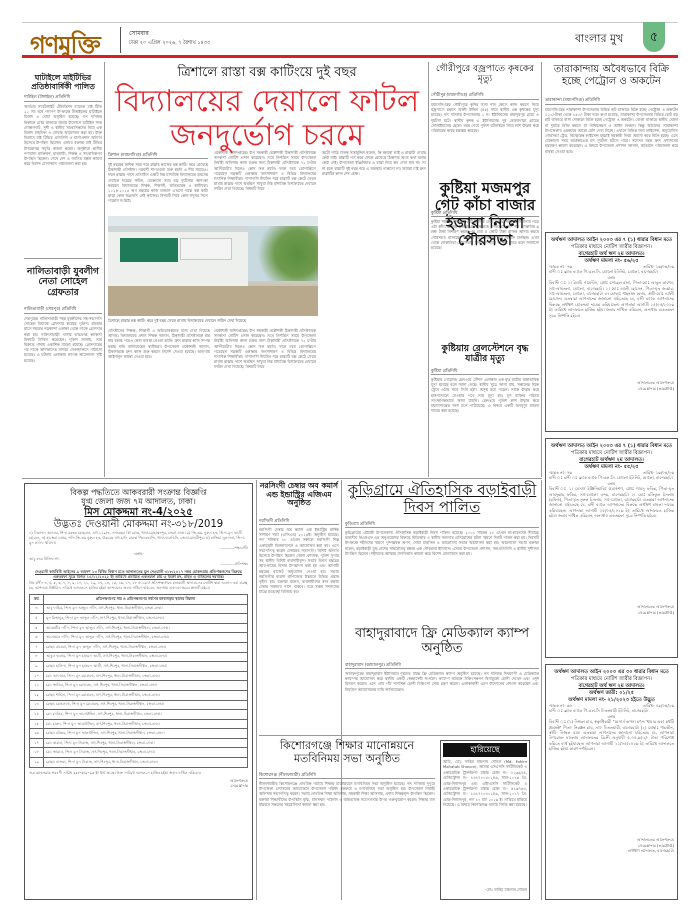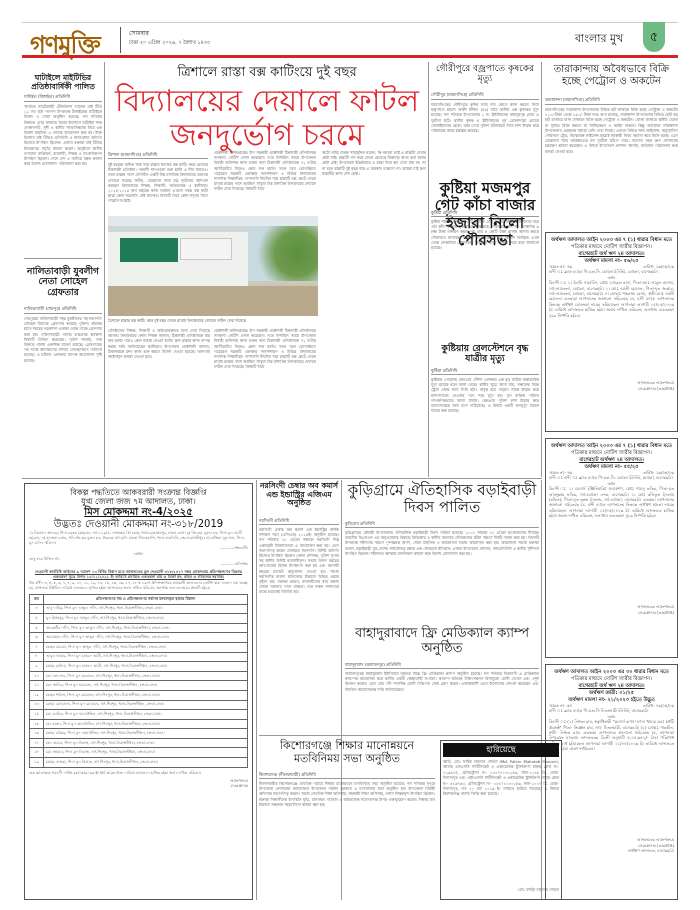--- a/index.html
+++ b/index.html
@@ -265,38 +265,38 @@
 </div>
 
 <div>
   <div class="abs headline" style="left:259px;top:482px;width:80px;font-size:7.5px;font-weight:bold;">নরসিংদী চেম্বার অব কমার্স এন্ড ইন্ডাস্ট্রির এজিএম অনুষ্ঠিত</div>
   <div class="abs byline" style="left:259px;top:518px;width:80px;">নরসিংদী প্রতিনিধি</div>
   <div class="abs hrule" style="left:259px;top:524px;width:80px;"></div>
   <div class="abs body-text" style="left:259px;top:527px;width:80px;height:205px;">নরসিংদী চেম্বার অব কমার্স এন্ড ইন্ডাস্ট্রির বার্ষিক সাধারণ সভা (এজিএম) ২০২৫ইং অনুষ্ঠিত হয়েছে। গত শনিবার ১৮ এপ্রিল সকালে নরসিংদী শিল্প একাডেমী মিলনায়তনে এ আয়োজন করা হয়। এতে সভাপতিত্ব করেন চেম্বারের সভাপতি। বিশিষ্ট অতিথি হিসেবে উপস্থিত ছিলেন জেলা প্রশাসক, পুলিশ সুপার সহ স্থানীয় বিশিষ্ট ব্যবসায়ীবৃন্দ। সভায় বিগত বছরের আয়-ব্যয়ের হিসাব উপস্থাপন করা হয় এবং আগামী বছরের বাজেট অনুমোদন দেওয়া হয়। সভায় নরসিংদীর ব্যবসা বাণিজ্যের উন্নয়নে বিভিন্ন প্রস্তাব গৃহীত হয়। বক্তারা বলেন, ব্যবসায়ীদের স্বার্থ রক্ষায় চেম্বার সবসময় পাশে থাকবে। পরে সকল সদস্যদের মাঝে শুভেচ্ছা বিনিময় হয়।</div>
 </div>
 
 <div>
-  <div class="abs headline" style="left:345px;top:482px;width:194px;font-size:15px;">কুড়িগ্রামে ঐতিহাসিক বড়াইবাড়ী দিবস পালিত</div>
+  <div class="abs headline" style="left:345px;top:482px;width:194px;font-size:15px;text-decoration:underline;">কুড়িগ্রামে ঐতিহাসিক বড়াইবাড়ী দিবস পালিত</div>
   <div class="abs byline" style="left:345px;top:521px;width:194px;">কুড়িগ্রাম প্রতিনিধি</div>
   <div class="abs hrule" style="left:345px;top:527px;width:194px;"></div>
   <div class="abs body-text" style="left:345px;top:530px;width:194px;height:92px;">কুড়িগ্রামের রৌমারী উপজেলায় ঐতিহাসিক বড়াইবাড়ী দিবস পালিত হয়েছে। ২০০১ সালের ১৮ এপ্রিল বাংলাদেশের সীমান্তে ভারতীয় বিএসএফ এর অনুপ্রবেশের বিরুদ্ধে বিডিআর ও স্থানীয় জনতার প্রতিরোধের ঘটনা স্মরণে দিনটি পালন করা হয়। দিবসটি উপলক্ষে শহীদদের স্মরণে পুষ্পস্তবক অর্পণ, দোয়া মাহফিল ও আলোচনা সভার আয়োজন করা হয়। আলোচনা সভায় বক্তারা বলেন, বড়াইবাড়ী যুদ্ধ দেশের সার্বভৌমত্ব রক্ষার এক গৌরবময় ইতিহাস। এসময় উপজেলা প্রশাসন, জনপ্রতিনিধি ও স্থানীয় সুধীজন উপস্থিত ছিলেন। শহীদদের আত্মার মাগফিরাত কামনা করে বিশেষ মোনাজাত করা হয়।</div>
 </div>
 
 <div>
   <div class="abs headline" style="left:345px;top:626px;width:194px;font-size:13px;">বাহাদুরাবাদে ফ্রি মেডিক্যাল ক্যাম্প অনুষ্ঠিত</div>
   <div class="abs byline" style="left:345px;top:662px;width:194px;">বাহাদুরাবাদ (জামালপুর) প্রতিনিধি</div>
   <div class="abs hrule" style="left:345px;top:668px;width:194px;"></div>
   <div class="abs body-text" style="left:345px;top:671px;width:194px;height:60px;">জামালপুরের বাহাদুরাবাদ ইউনিয়নে দুস্থদের মাঝে ফ্রি মেডিক্যাল ক্যাম্প অনুষ্ঠিত হয়েছে। গত শনিবার দিনব্যাপী এ মেডিক্যাল ক্যাম্পের আয়োজন করে স্থানীয় একটি স্বেচ্ছাসেবী সংগঠন। ক্যাম্পে অভিজ্ঞ চিকিৎসকগণ বিনামূল্যে রোগী দেখেন এবং ওষুধ বিতরণ করেন। এতে প্রায় পাঁচ শতাধিক রোগী চিকিৎসা সেবা গ্রহণ করেন। এলাকাবাসী এমন উদ্যোগের প্রশংসা করেছেন এবং নিয়মিত আয়োজনের দাবি জানিয়েছেন।</div>
 </div>
 <div class="abs hrule" style="left:259px;top:735px;width:282px;"></div>
 
 <div>
   <div class="abs headline" style="left:259px;top:740px;width:176px;font-size:11px;">কিশোরগঞ্জে শিক্ষার মানোন্নয়নে মতবিনিময় সভা অনুষ্ঠিত</div>
   <div class="abs byline" style="left:259px;top:772px;width:176px;">কিশোরগঞ্জ (নীলফামারী) প্রতিনিধি</div>
   <div class="abs hrule" style="left:259px;top:778px;width:176px;"></div>
   <div class="abs body-text" style="left:259px;top:781px;width:176px;height:118px;">নীলফামারীর কিশোরগঞ্জে প্রাথমিক পর্যায়ে শিক্ষার মানোন্নয়নে মতবিনিময় সভা অনুষ্ঠিত হয়েছে। গত শনিবার দুপুরে উপজেলা প্রশাসনের আয়োজনে উপজেলা পরিষদ হলরুমে এ মতবিনিময় সভা অনুষ্ঠিত হয়। উপজেলা নির্বাহী অফিসার সভাপতিত্ব করেন। সভায় প্রাথমিক শিক্ষা অফিসার, সহকারী শিক্ষা অফিসার, প্রধান শিক্ষকবৃন্দ উপস্থিত ছিলেন। বক্তারা শিক্ষার্থীদের উপস্থিতি বৃদ্ধি, মানসম্মত পাঠদান ও অভিভাবক সচেতনতার উপর গুরুত্বারোপ করেন। শিক্ষার মান উন্নয়নে সকলের সহযোগিতা কামনা করা হয়।</div>
 </div>
 
-<div class="abs box" style="left:440px;top:740px;width:122px;height:160px;padding:2px;">
+<div class="abs box" style="left:440px;top:740px;width:90px;height:160px;padding:2px;">
   <div class="lost-head">হারিয়েছে</div>
   <div class="body-text" style="margin-top:2px;height:128px;font-size:3.8px;line-height:5.4px;">আমি, মোঃ ফাহিম মাহতাব শোভন (Md. Fahim Mahatab Shovon), আমার এসএসসি সার্টিফিকেট ও একাডেমিক ট্রান্সক্রিপ্ট যাহার রোল নং- ৮২৬৯৭৪, রেজিস্ট্রেশন নং- ১৩১৭১০৩০২৪৬, সাল-২০১৫ খ্রি. বোর্ড-দিনাজপুর এবং এইচএসসি সার্টিফিকেট ও একাডেমিক ট্রান্সক্রিপ্ট যাহার রোল নং- ৫১৬৭৫৩, রেজিস্ট্রেশন নং- ১৩১৭১০৩০২৪৬, সাল-২০১৭ খ্রি. বোর্ড-দিনাজপুর, গত ১০ মার্চ ২০২৬ ইং তারিখে হারিয়ে গিয়েছে। এ বিষয়ে কিশোরগঞ্জ থানায় জিডি করা হয়েছে।</div>
   <div class="body-text" style="text-align:right;">-মোঃ ফাহিম মাহতাব শোভন</div>
 </div>
 
 </body></html>

